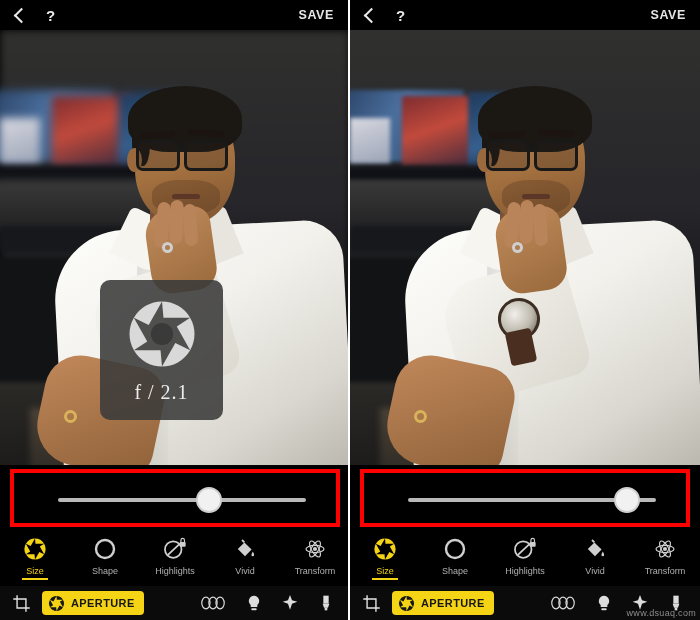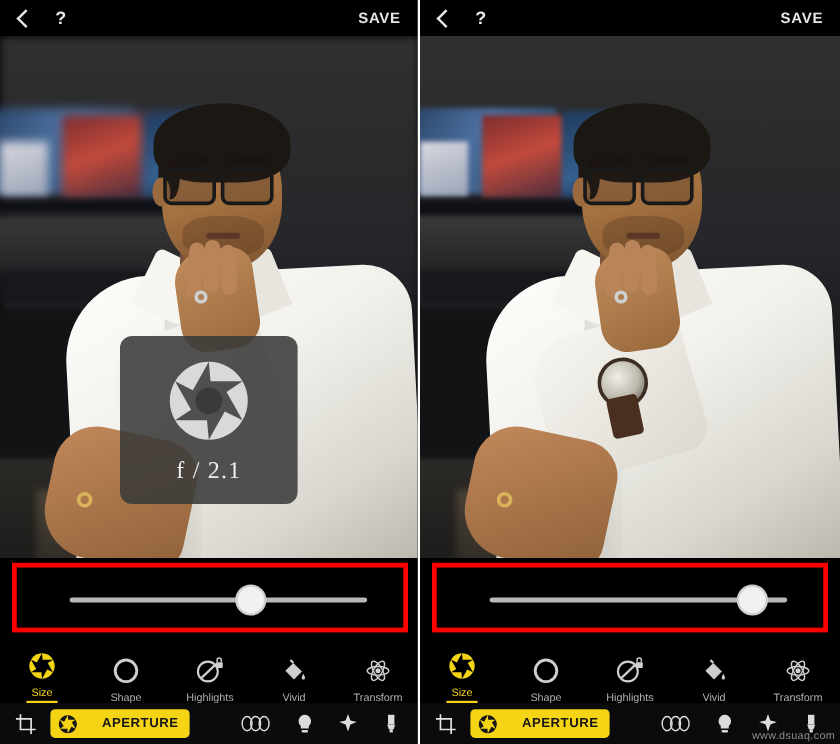--- a/index.html
+++ b/index.html
@@ -138,21 +138,21 @@
     position: absolute; left: 158px; top: 300px; width: 26px; height: 34px;
     background: #4a2f21; transform: rotate(-12deg); border-radius: 4px; display: none;
   }
   .pane.right .strap { display: block; }
 
   
   .pane.left .bg-wall, .pane.left .mon, .pane.left .desk { filter: blur(4px); }
 
   
   .aperture-badge {
-    position: absolute; left: 100px; top: 250px; width: 148px; height: 140px;
+    position: absolute; left: 100px; top: 250px; width: 123px; height: 140px;
     background: rgba(58,58,58,.88); border-radius: 10px;
     display: flex; flex-direction: column; align-items: center; justify-content: center;
     z-index: 12;
   }
   .aperture-badge .ap-icon { width: 74px; height: 74px; }
   .aperture-badge .ap-text {
     margin-top: 10px; color: #ededed; font-size: 20px; font-family: "Liberation Serif", serif;
     letter-spacing: 1px;
   }
 
@@ -172,39 +172,39 @@
   .knob {
     position: absolute; top: 14px; width: 26px; height: 26px;
     border-radius: 50%; background: #f1f1f1; border: 2px solid #cfcfcf;
   }
   .pane.left .knob { left: 182px; }
   .pane.right .knob { left: 250px; }
 
   
   .tools {
     position: absolute; top: 532px; left: 0; width: 350px; height: 54px;
-    background: #000; display: flex; align-items: flex-end; z-index: 10;
+    background: #000; display: flex; align-items: flex-start; z-index: 10;
   }
   .tool { flex: 1; display: flex; flex-direction: column; align-items: center; padding-top: 3px; }
   .tool .ticon { width: 28px; height: 28px; display: flex; align-items: center; justify-content: center; }
   .tool .tlabel { margin-top: 3px; font-size: 9px; color: #b0b0b0; }
   .tool.active .tlabel { color: #f5d315; }
   .tool.active .tunderline {
     width: 26px; height: 2px; background: #f5d315; margin-top: 2px;
   }
 
   
   .bottombar {
     position: absolute; bottom: 0; left: 0; width: 350px; height: 34px;
     background: #0b0b0b; display: flex; align-items: center; z-index: 10;
   }
   .bb-item { display: flex; align-items: center; justify-content: center; height: 26px; }
   .crop-btn { width: 34px; margin-left: 4px; }
   .ap-pill {
-    display: flex; align-items: center; gap: 20px;
+    display: flex; align-items: center; gap: 6px;
     background: #f5d315; border-radius: 4px; height: 24px; padding: 0 9px 0 6px;
     margin-left: 4px;
   }
   .ap-pill .label { font-size: 11px; font-weight: bold; color: #171717; letter-spacing: .4px; }
   .bb-rest { display: flex; align-items: center; gap: 20px; margin-left: auto; margin-right: 16px; }
 
   .wm {
     position: absolute; right: 4px; bottom: 2px; font-size: 9px; color: #8d8d8d;
     letter-spacing: .3px; z-index: 30;
   }

